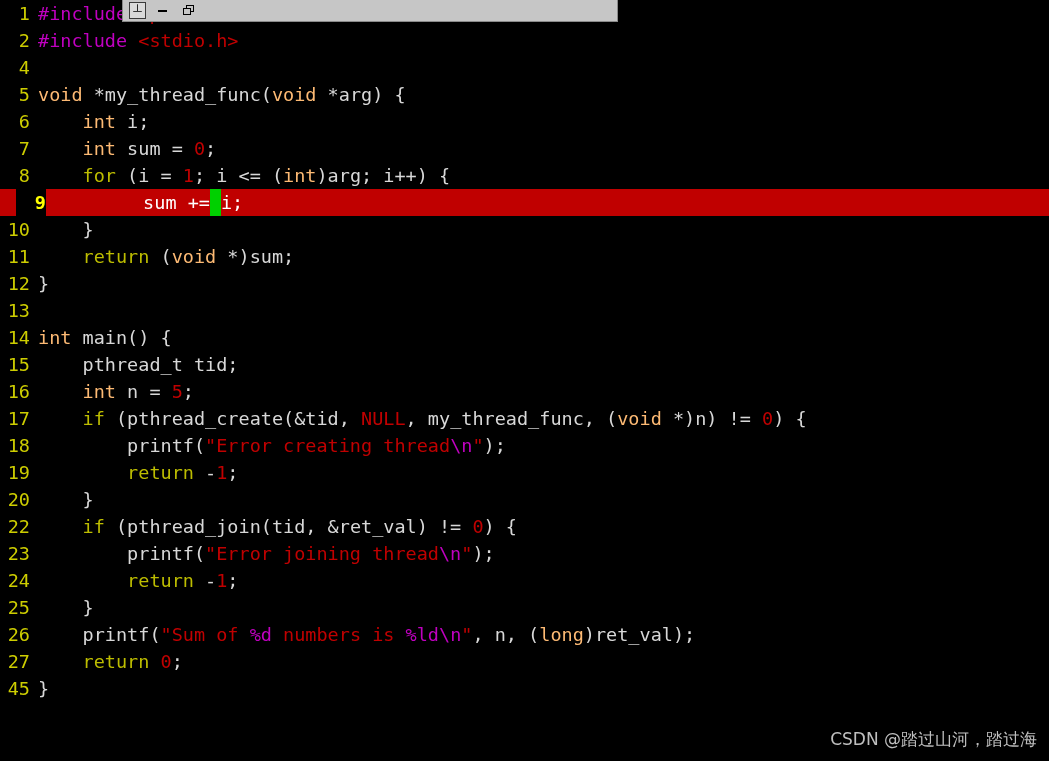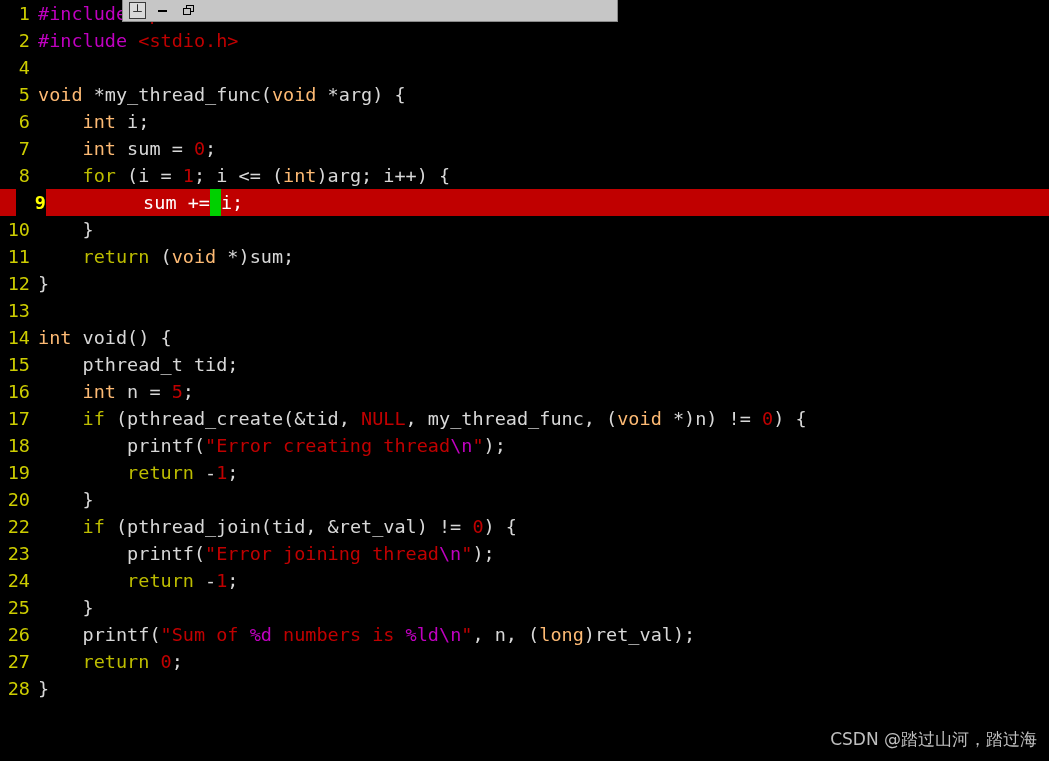--- a/index.html
+++ b/index.html
@@ -150,21 +150,21 @@
     <div class="line cursorline"><span class="ln">9</span><span class="code"><span class="plain">        sum +=</span><span class="cursor">&nbsp;</span><span class="plain">i;</span></span></div>
 
     <div class="line"><span class="ln">10</span><span class="code"><span class="plain">    }</span></span></div>
 
     <div class="line"><span class="ln">11</span><span class="code"><span class="plain">    </span><span class="stmt">return</span><span class="plain"> (</span><span class="type">void</span><span class="plain"> *)sum;</span></span></div>
 
     <div class="line"><span class="ln">12</span><span class="code"><span class="plain">}</span></span></div>
 
     <div class="line"><span class="ln">13</span><span class="code"></span></div>
 
-    <div class="line"><span class="ln">14</span><span class="code"><span class="type">int</span><span class="plain"> void() {</span></span></div>
+    <div class="line"><span class="ln">14</span><span class="code"><span class="type">int</span><span class="plain"> main() {</span></span></div>
 
     <div class="line"><span class="ln">15</span><span class="code"><span class="plain">    pthread_t tid;</span></span></div>
 
     <div class="line"><span class="ln">16</span><span class="code"><span class="plain">    </span><span class="type">int</span><span class="plain"> n = </span><span class="num">5</span><span class="plain">;</span></span></div>
 
     <div class="line"><span class="ln">17</span><span class="code"><span class="plain">    </span><span class="stmt">if</span><span class="plain"> (pthread_create(&amp;tid, </span><span class="cst">NULL</span><span class="plain">, my_thread_func, (</span><span class="type">void</span><span class="plain"> *)n) != </span><span class="num">0</span><span class="plain">) {</span></span></div>
 
     <div class="line"><span class="ln">18</span><span class="code"><span class="plain">        printf(</span><span class="str">"Error creating thread</span><span class="esc">\n</span><span class="str">"</span><span class="plain">);</span></span></div>
 
     <div class="line"><span class="ln">19</span><span class="code"><span class="plain">        </span><span class="stmt">return</span><span class="plain"> -</span><span class="num">1</span><span class="plain">;</span></span></div>
@@ -177,21 +177,21 @@
     <div class="line"><span class="ln">23</span><span class="code"><span class="plain">        printf(</span><span class="str">"Error joining thread</span><span class="esc">\n</span><span class="str">"</span><span class="plain">);</span></span></div>
 
     <div class="line"><span class="ln">24</span><span class="code"><span class="plain">        </span><span class="stmt">return</span><span class="plain"> -</span><span class="num">1</span><span class="plain">;</span></span></div>
 
     <div class="line"><span class="ln">25</span><span class="code"><span class="plain">    }</span></span></div>
 
     <div class="line"><span class="ln">26</span><span class="code"><span class="plain">    printf(</span><span class="str">"Sum of </span><span class="esc">%d</span><span class="str"> numbers is </span><span class="esc">%ld\n</span><span class="str">"</span><span class="plain">, n, (</span><span class="type">long</span><span class="plain">)ret_val);</span></span></div>
 
     <div class="line"><span class="ln">27</span><span class="code"><span class="plain">    </span><span class="stmt">return</span><span class="plain"> </span><span class="num">0</span><span class="plain">;</span></span></div>
 
-    <div class="line"><span class="ln">28</span><span class="code"><span class="plain">}</span></span></div>
+    <div class="line"><span class="ln">45</span><span class="code"><span class="plain">}</span></span></div>
 
   </div>
 
   <div id="titlebar">
     <div id="tb-icon">┴</div>
     <div id="tb-buttons">
       <div class="tb-btn">
           <span class="glyph-min"></span>
         </div>
       <div class="tb-btn">

